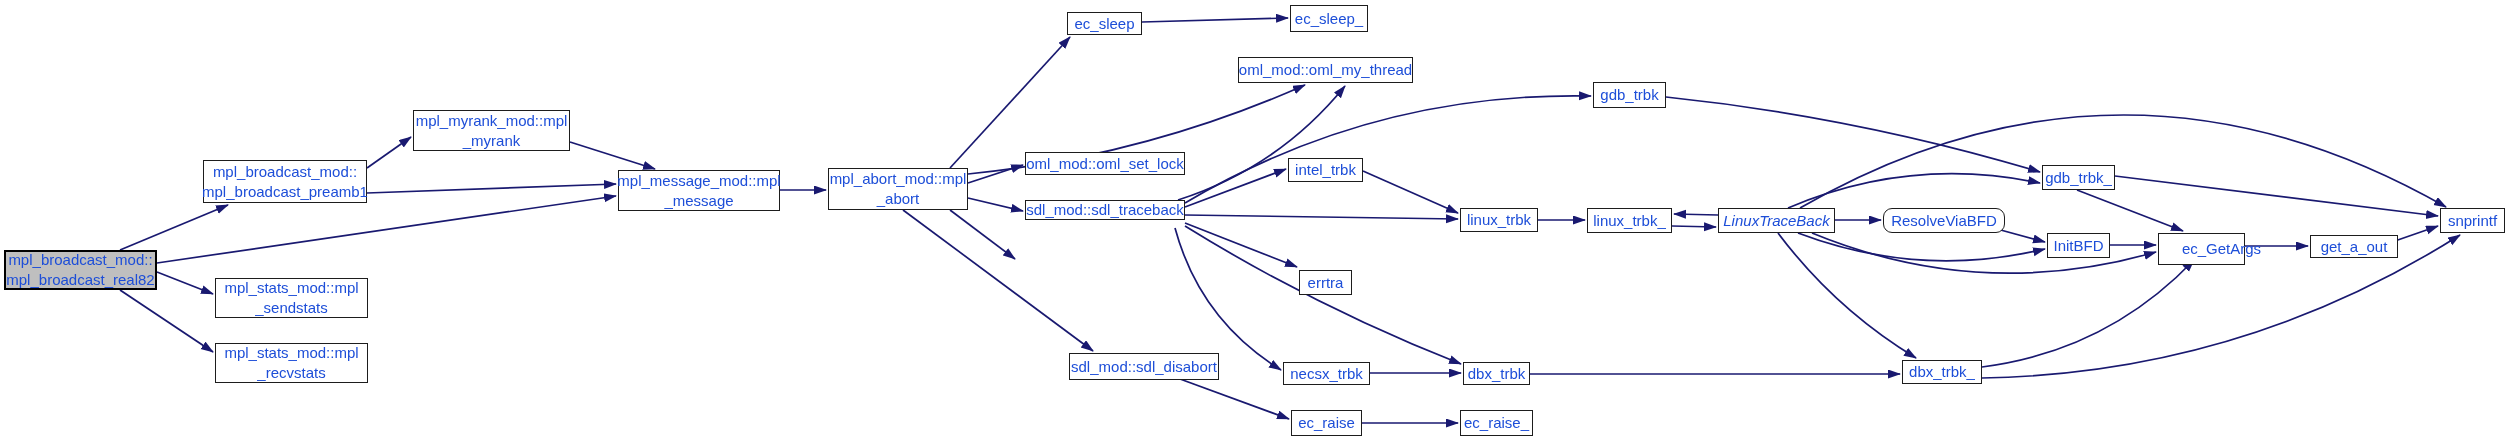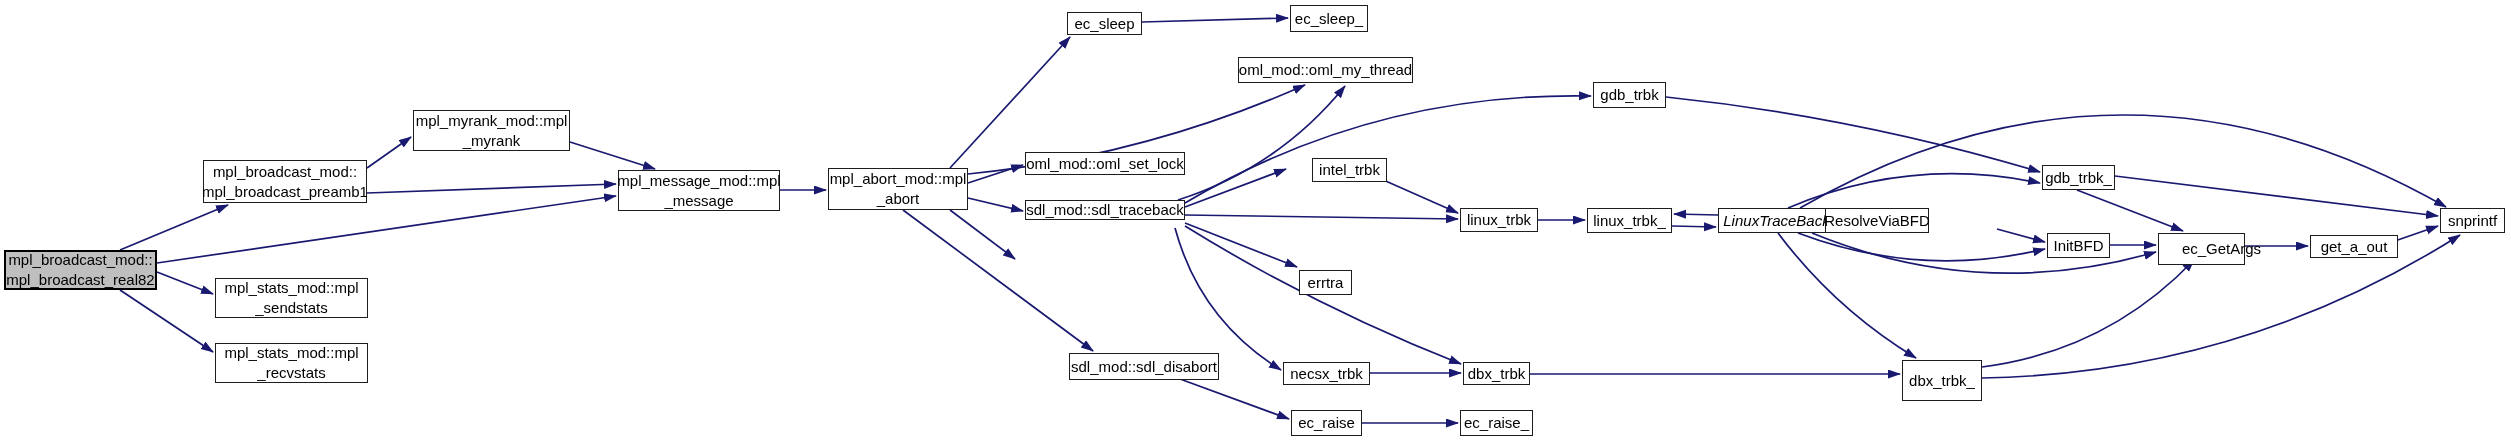--- a/index.html
+++ b/index.html
@@ -10,21 +10,21 @@
     font-family:"Liberation Sans", sans-serif;
     overflow:hidden;
   }
   #edges{position:absolute;left:0;top:0;width:2511px;height:443px;}
   #nodes{position:absolute;left:0;top:0;width:2511px;height:443px;}
   .node{
     position:absolute;
     box-sizing:border-box;
     background:#ffffff;
     border:1.5px solid #1d1d1d;
-    color:#000000;
+    color:#1d4ed8;
     font-size:15px;
     line-height:20px;
     display:flex;
     align-items:center;
     justify-content:center;
     text-align:center;
     white-space:pre-line;
     cursor:pointer;
   }
   .node.highlight{
@@ -104,31 +104,31 @@
       <div class="node" style="left: 215px; top: 278px; width: 153px; height: 40px;">mpl_stats_mod::mpl
 _sendstats</div>
       <div class="node" style="left: 215px; top: 343px; width: 153px; height: 40px;">mpl_stats_mod::mpl
 _recvstats</div>
       <div class="node" style="left: 1067px; top: 12px; width: 75px; height: 23px;">ec_sleep</div>
       <div class="node" style="left: 1290px; top: 5px; width: 78px; height: 27px;">ec_sleep_</div>
       <div class="node" style="left: 1238px; top: 57px; width: 175px; height: 26px;">oml_mod::oml_my_thread</div>
       <div class="node" style="left: 1593px; top: 82px; width: 73px; height: 26px;">gdb_trbk</div>
       <div class="node" style="left: 1025px; top: 152px; width: 160px; height: 23px;">oml_mod::oml_set_lock</div>
       <div class="node" style="left: 1025px; top: 200px; width: 160px; height: 20px;">sdl_mod::sdl_traceback</div>
-      <div class="node" style="left: 1288px; top: 158px; width: 75px; height: 24px; margin-left: 24px;">intel_trbk</div>
+      <div class="node" style="left: 1288px; top: 158px; width: 75px; height: 24px;">intel_trbk</div>
       <div class="node" style="left: 1299px; top: 258px; width: 53px; height: 25px; margin-top: 12px;">errtra</div>
       <div class="node" style="left: 1030px; top: 353px; width: 150px; height: 27px; margin-left: 39px;">sdl_mod::sdl_disabort</div>
       <div class="node" style="left: 1283px; top: 362px; width: 87px; height: 23px;">necsx_trbk</div>
       <div class="node" style="left: 1463px; top: 362px; width: 67px; height: 23px;">dbx_trbk</div>
       <div class="node" style="left: 1291px; top: 410px; width: 71px; height: 26px;">ec_raise</div>
       <div class="node" style="left: 1460px; top: 410px; width: 73px; height: 26px;">ec_raise_</div>
       <div class="node" style="left: 1460px; top: 208px; width: 78px; height: 24px;">linux_trbk</div>
       <div class="node" style="left: 1587px; top: 208px; width: 85px; height: 25px;">linux_trbk_</div>
       <div class="node" style="left: 1718px; top: 208px; width: 117px; height: 25px; font-style: italic;">LinuxTraceBack</div>
-      <div class="node" style="left: 1825px; top: 208px; width: 104px; height: 25px;">ResolveViaBFD</div>
+      <div class="node" style="left: 1883px; top: 208px; width: 122px; height: 25px; border-radius: 9px;">ResolveViaBFD</div>
       <div class="node" style="left: 2042px; top: 165px; width: 73px; height: 25px;">gdb_trbk_</div>
       <div class="node" style="left: 2047px; top: 233px; width: 63px; height: 25px;">InitBFD</div>
       <div class="node" style="left: 2158px; top: 233px; width: 87px; height: 32px; padding-left: 40px;">ec_GetArgs</div>
       <div class="node" style="left: 2310px; top: 235px; width: 88px; height: 23px;">get_a_out</div>
       <div class="node" style="left: 2440px; top: 208px; width: 65px; height: 25px;">snprintf</div>
-      <div class="node" style="left: 1902px; top: 360px; width: 80px; height: 41px;">dbx_trbk_</div>
+      <div class="node" style="left: 1902px; top: 360px; width: 80px; height: 24px;">dbx_trbk_</div>
     </div>
 </div>
 
 </body></html>

